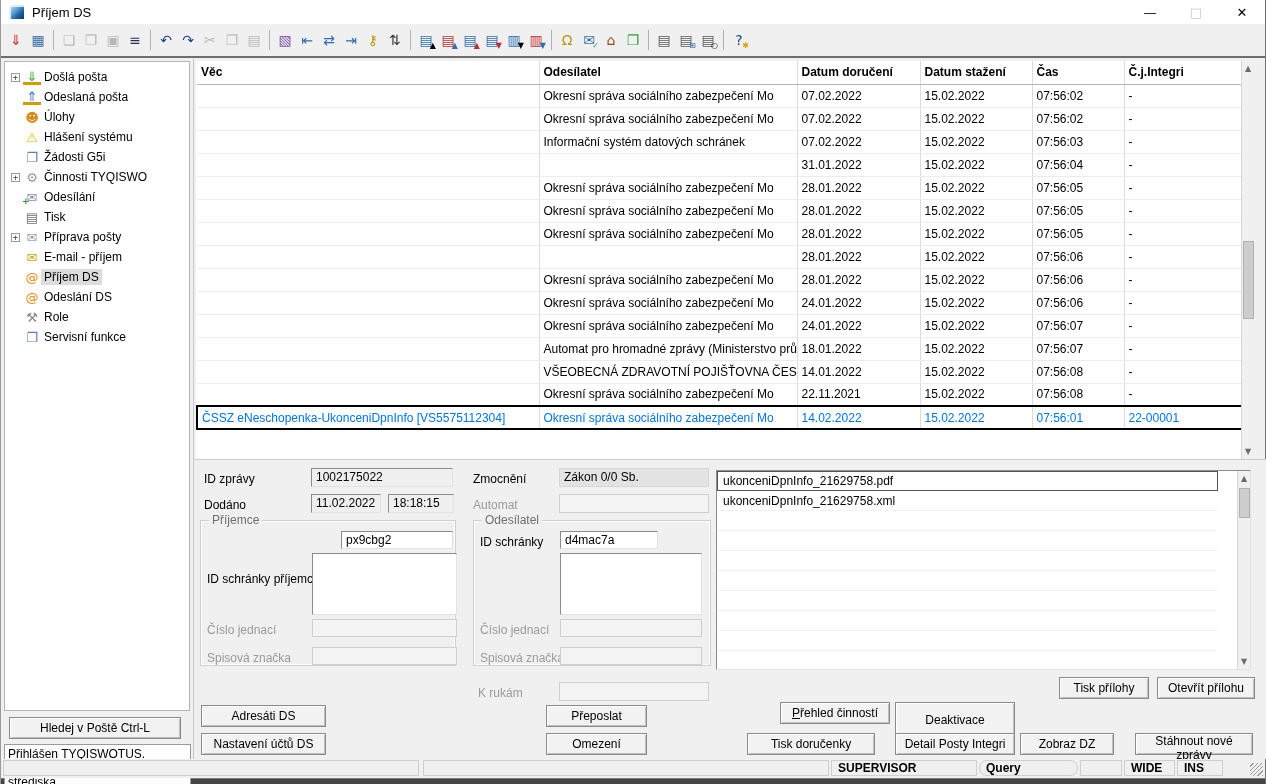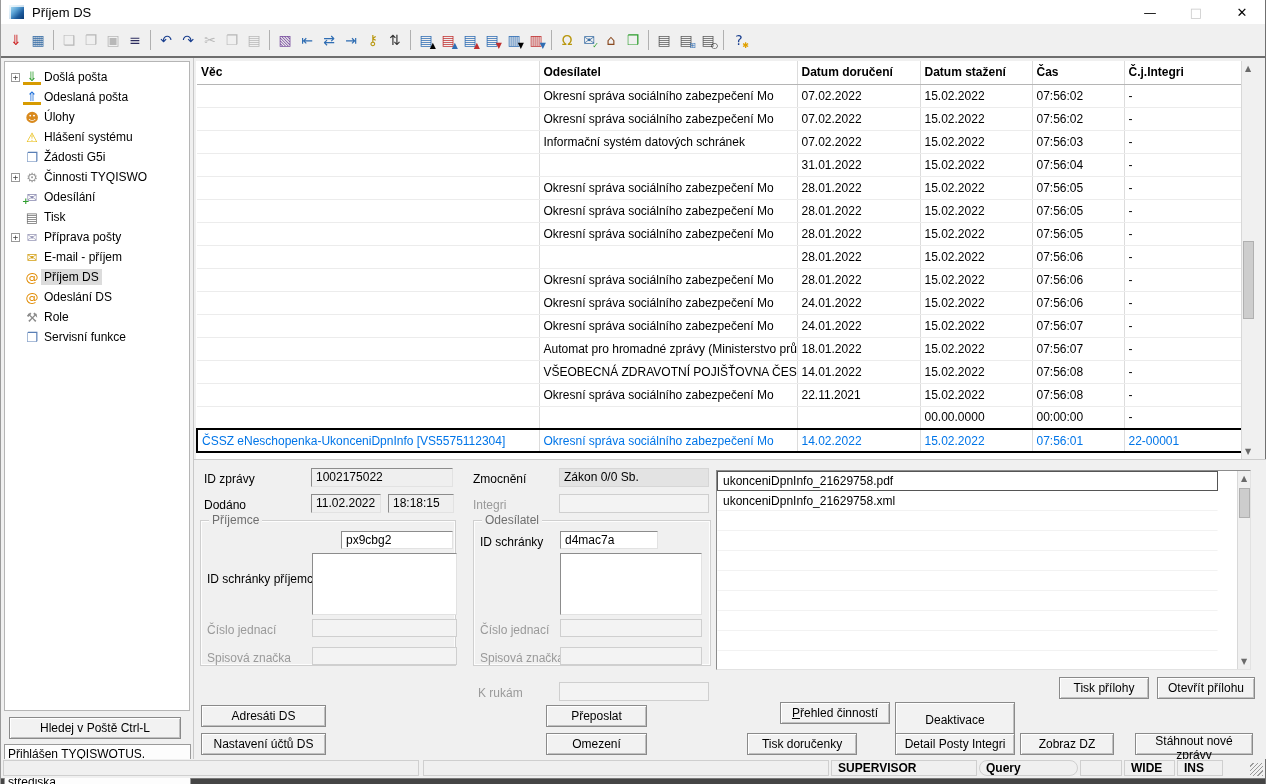--- a/index.html
+++ b/index.html
@@ -455,28 +455,20 @@
                 <td>-</td>
               </tr>
               <tr>
                 <td></td>
                 <td>Okresní správa sociálního zabezpečení Mo</td>
                 <td>22.11.2021</td>
                 <td>15.02.2022</td>
                 <td>07:56:08</td>
                 <td>-</td>
               </tr>
-              <tr>
-                <td></td>
-                <td></td>
-                <td></td>
-                <td>00.00.0000</td>
-                <td>00:00:00</td>
-                <td>-</td>
-              </tr>
               <tr class="selected">
                 <td style="color: rgb(0, 117, 232);">ČSSZ eNeschopenka-UkonceniDpnInfo [VS5575112304]</td>
                 <td style="color: rgb(0, 117, 232);">Okresní správa sociálního zabezpečení Mo</td>
                 <td style="color: rgb(0, 117, 232);">14.02.2022</td>
                 <td style="color: rgb(0, 117, 232);">15.02.2022</td>
                 <td style="color: rgb(0, 117, 232);">07:56:01</td>
                 <td style="color: rgb(0, 117, 232);">22-00001</td>
               </tr>
             </tbody>
         </table>
@@ -490,21 +482,21 @@
       <div class="details">
 
         <span class="lbl" style="left:10px;top:12px;">ID zprávy</span>
         <div class="field sunken" style="left:117px;top:8px;width:142px;height:19px;">1002175022</div>
         <span class="lbl" style="left:10px;top:38px;">Dodáno</span>
         <div class="field sunken" style="left:117px;top:34px;width:70px;height:19px;">11.02.2022</div>
         <div class="field sunken" style="left:194px;top:34px;width:66px;height:19px;">18:18:15</div>
 
         <span class="lbl" style="left:279px;top:12px;">Zmocnění</span>
         <div class="field flatfield" style="left:365px;top:8px;width:150px;height:19px;">Zákon 0/0 Sb.</div>
-        <span class="lbl dis" style="left:279px;top:38px;">Integri</span>
+        <span class="lbl dis" style="left:279px;top:38px;">Automat</span>
         <div class="field lightfield" style="left:365px;top:34px;width:150px;height:19px;"></div>
 
         <div class="groupbox" style="left:6px;top:60px;width:256px;height:146px;">
           <span class="gleg">Příjemce</span>
           <span class="lbl" style="left:6px;top:14px;margin-top:37px;">ID schránky příjemce</span>
           <div class="field sunken white" style="left:140px;top:10px;width:112px;height:18px;">px9cbg2</div>
           <div class="field sunken white" style="left:111px;top:32px;width:145px;height:62px;"></div>
           <span class="lbl dis" style="left:6px;top:102px;">Číslo jednací</span>
           <div class="field lightfield" style="left:111px;top:98px;width:145px;height:18px;"></div>
           <span class="lbl dis" style="left:6px;top:130px;">Spisová značka</span>
@@ -550,21 +542,21 @@
         <button class="btn" style="position:absolute;left:7px;top:245px;width:125px;height:22px;">Adresáti DS</button>
         <button class="btn" style="position:absolute;left:7px;top:273px;width:125px;height:22px;">Nastavení účtů DS</button>
 
         <button class="btn" style="position:absolute;left:352px;top:245px;width:101px;height:22px;">Přeposlat</button>
         <button class="btn" style="position:absolute;left:352px;top:273px;width:101px;height:22px;">Omezení</button>
 
         <button class="btn" style="position:absolute;left:586px;top:242px;width:110px;height:22px;">
             <span class="ak">Přehled činností</span>
           </button>
         <button class="btn" style="position:absolute;left:701px;top:242px;width:120px;height:36px;">Deaktivace</button>
-        <button class="btn" style="position:absolute;left:553px;top:273px;width:110px;height:22px;">Tisk doručenky</button>
+        <button class="btn" style="position:absolute;left:553px;top:273px;width:128px;height:22px;">Tisk doručenky</button>
         <button class="btn" style="position:absolute;left:701px;top:273px;width:120px;height:22px;">Detail Posty Integri</button>
         <button class="btn" style="position:absolute;left:826px;top:273px;width:94px;height:22px;">Zobraz DZ</button>
         <button class="btn" style="position:absolute;left:941px;top:273px;width:118px;height:22px;">Stáhnout nové zprávy</button>
       </div>
 
     </div>
   </div>
 
   <div class="statusbar">
     <div class="seg" style="left:2px;width:416px;"></div>

